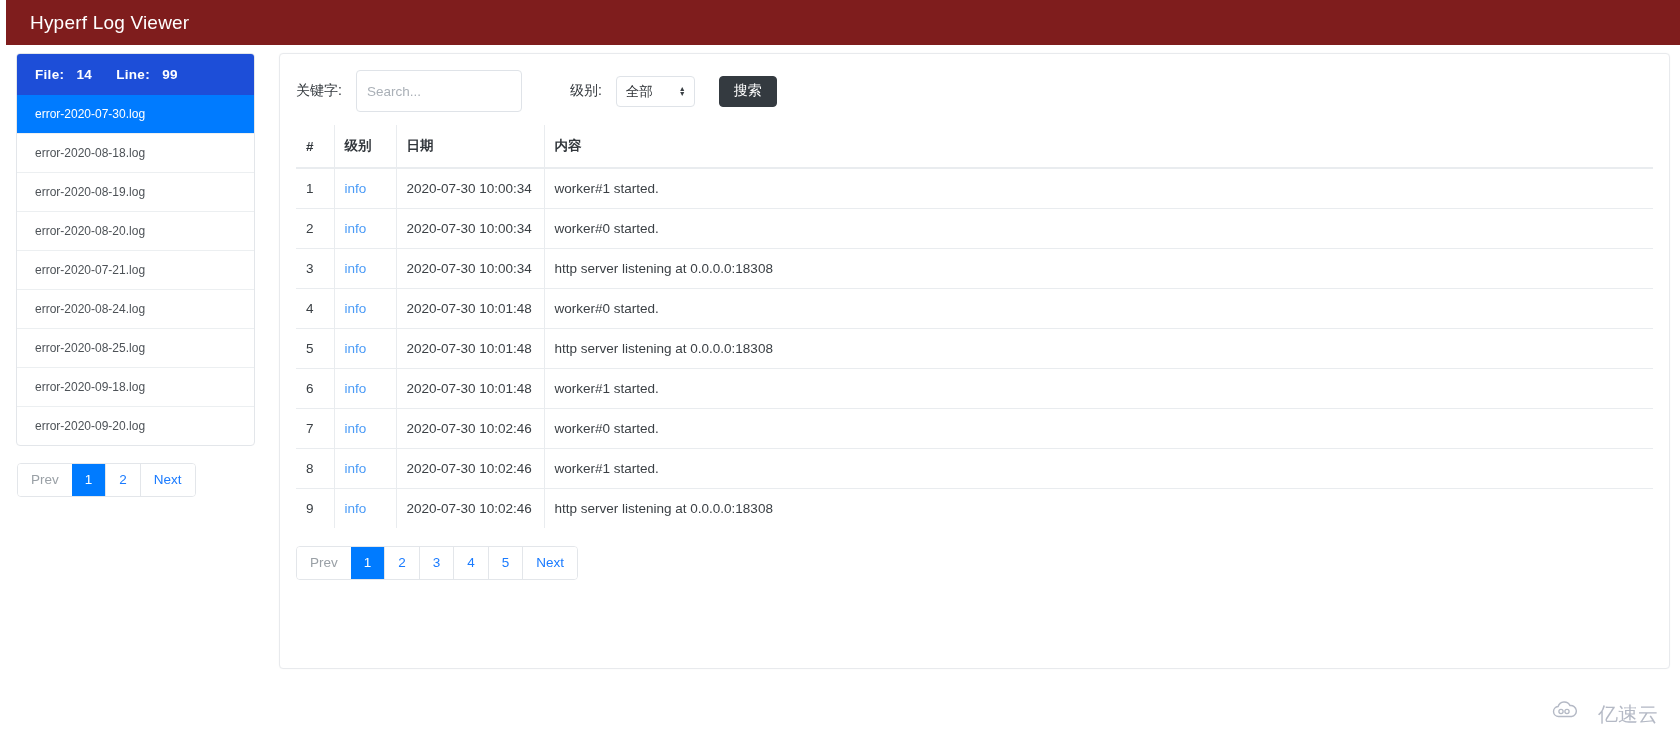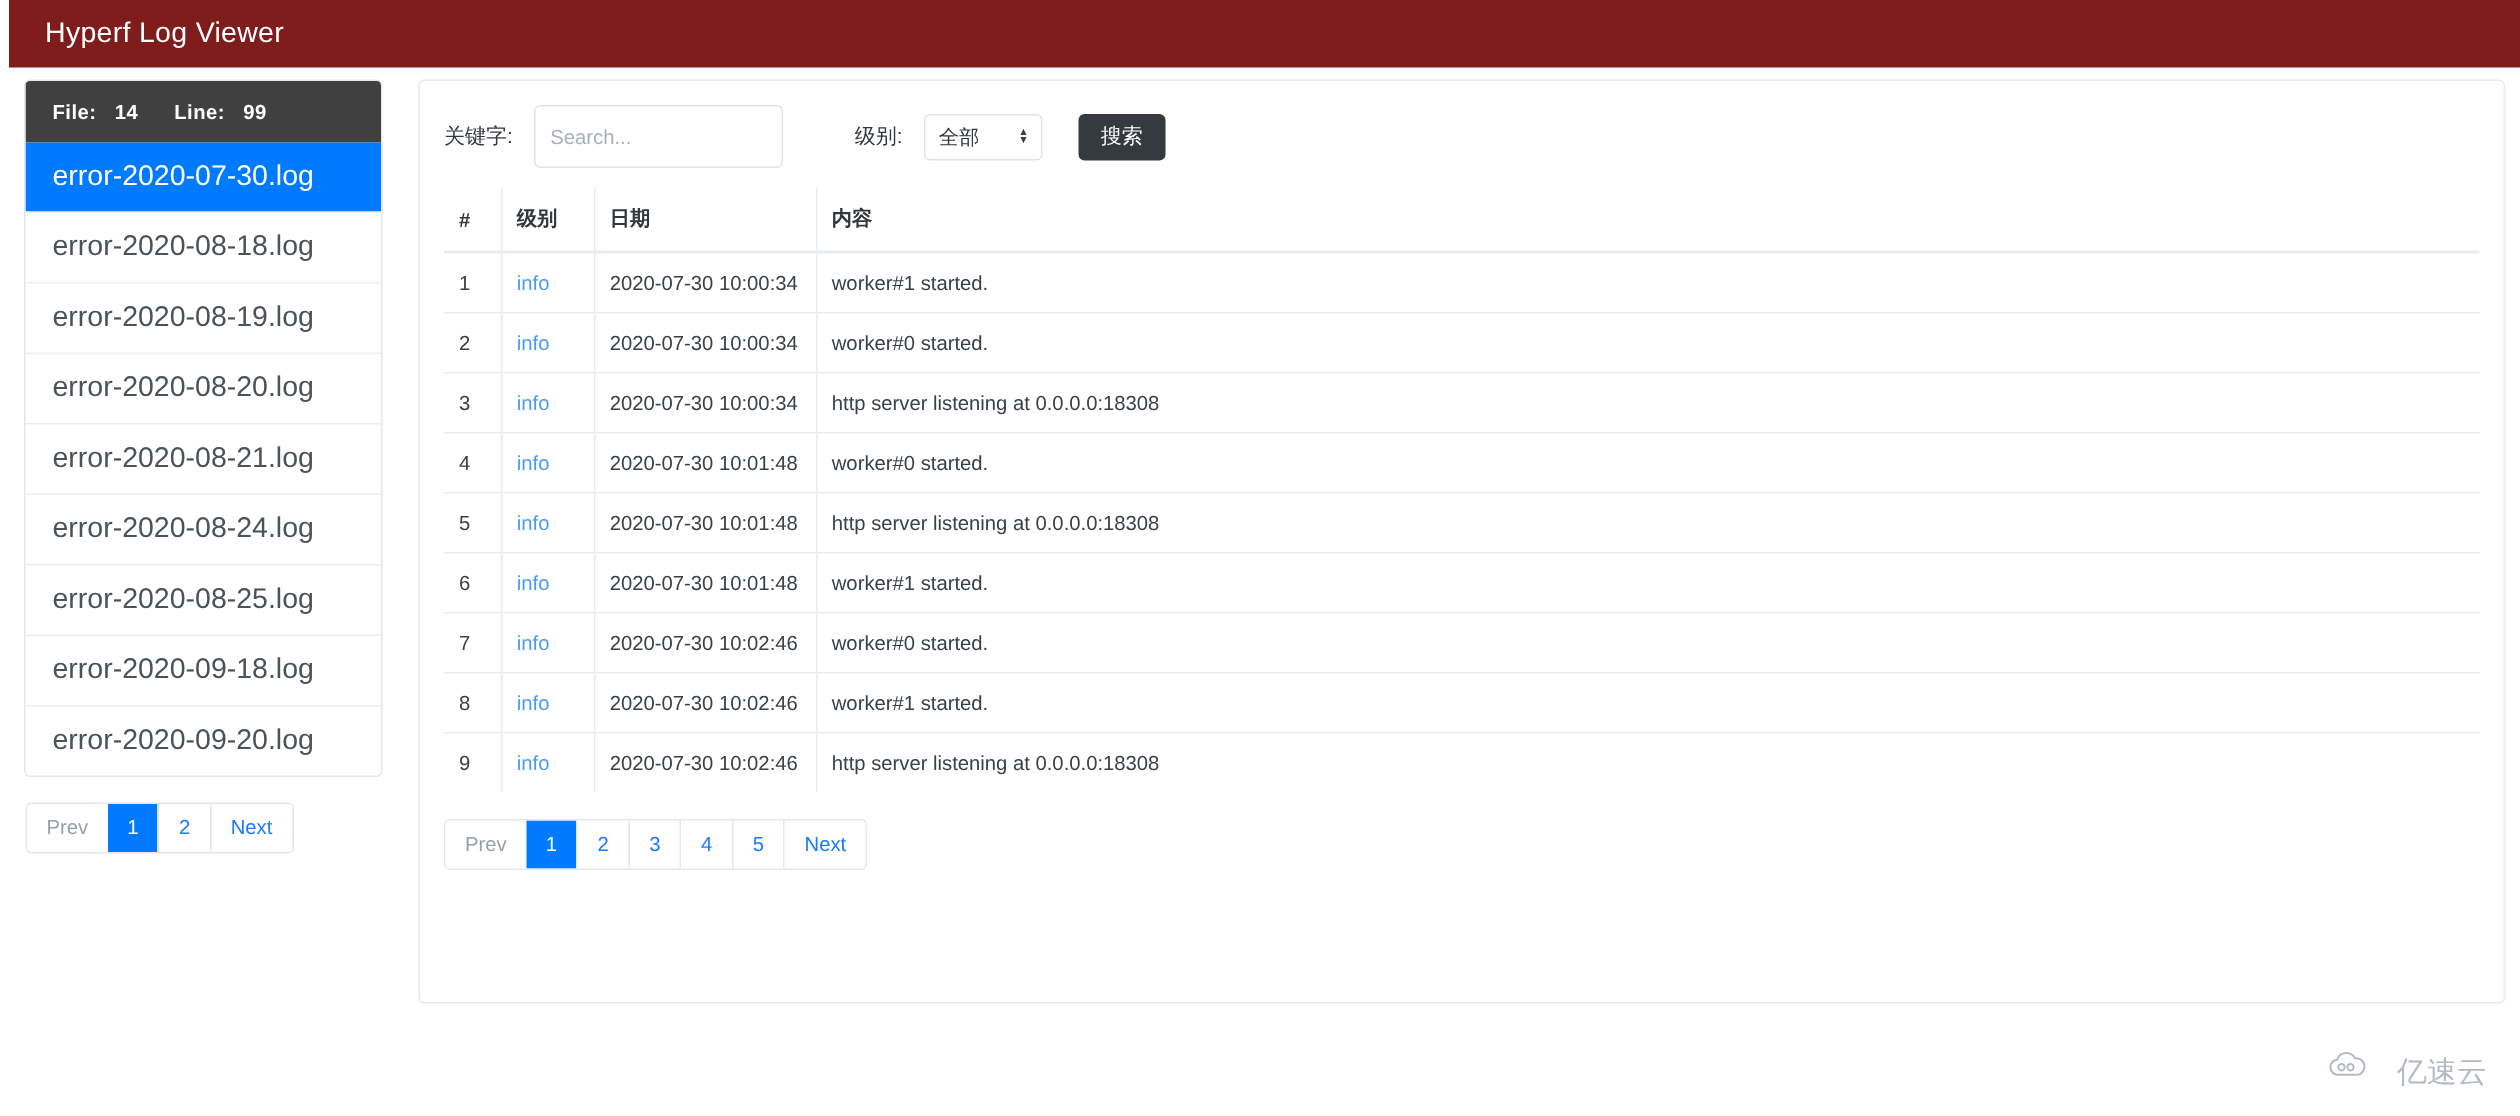--- a/index.html
+++ b/index.html
@@ -42,32 +42,32 @@
     left: 16px; top: 8px;
     width: 239px;
   }
   .file-list {
     border: 1px solid #e3e6ea;
     border-radius: 4px;
     background: #fff;
     overflow: hidden;
   }
   .file-head {
-    background: #404040;
+    background: #1d4ed8;
     color: #ffffff;
     font-size: 13.5px;
     font-weight: bold;
     padding: 13px 18px;
     letter-spacing: .3px;
     white-space: nowrap;
   }
   .file-head .sep { display: inline-block; width: 16px; }
   .file-item {
     padding: 12px 18px;
-    font-size: 19px;
+    font-size: 12px;
     color: #4d5257;
     border-top: 1px solid #eceff1;
     white-space: nowrap;
     cursor: pointer;
   }
   .file-item:first-of-type { border-top: none; }
   .file-item.active {
     background: #007bff;
     color: #ffffff;
     border-top-color: #007bff;
@@ -244,21 +244,21 @@
         <span class="sep"></span>
         <span>Line:</span>
         <span>&nbsp;</span>
         <span>99</span>
       </div>
       <div id="file-items">
           <div class="file-item active">error-2020-07-30.log</div>
           <div class="file-item">error-2020-08-18.log</div>
           <div class="file-item">error-2020-08-19.log</div>
           <div class="file-item">error-2020-08-20.log</div>
-          <div class="file-item">error-2020-08-21.log</div>
+          <div class="file-item">error-2020-07-21.log</div>
           <div class="file-item">error-2020-08-24.log</div>
           <div class="file-item">error-2020-08-25.log</div>
           <div class="file-item">error-2020-09-18.log</div>
           <div class="file-item">error-2020-09-20.log</div>
         </div>
     </div>
     <div class="pager sidebar-pager">
       <div class="pg disabled">Prev</div>
       <div id="sidebar-pages" style="display:contents"><div class="pg active">1</div><div class="pg">2</div></div>
       <div class="pg">Next</div>

